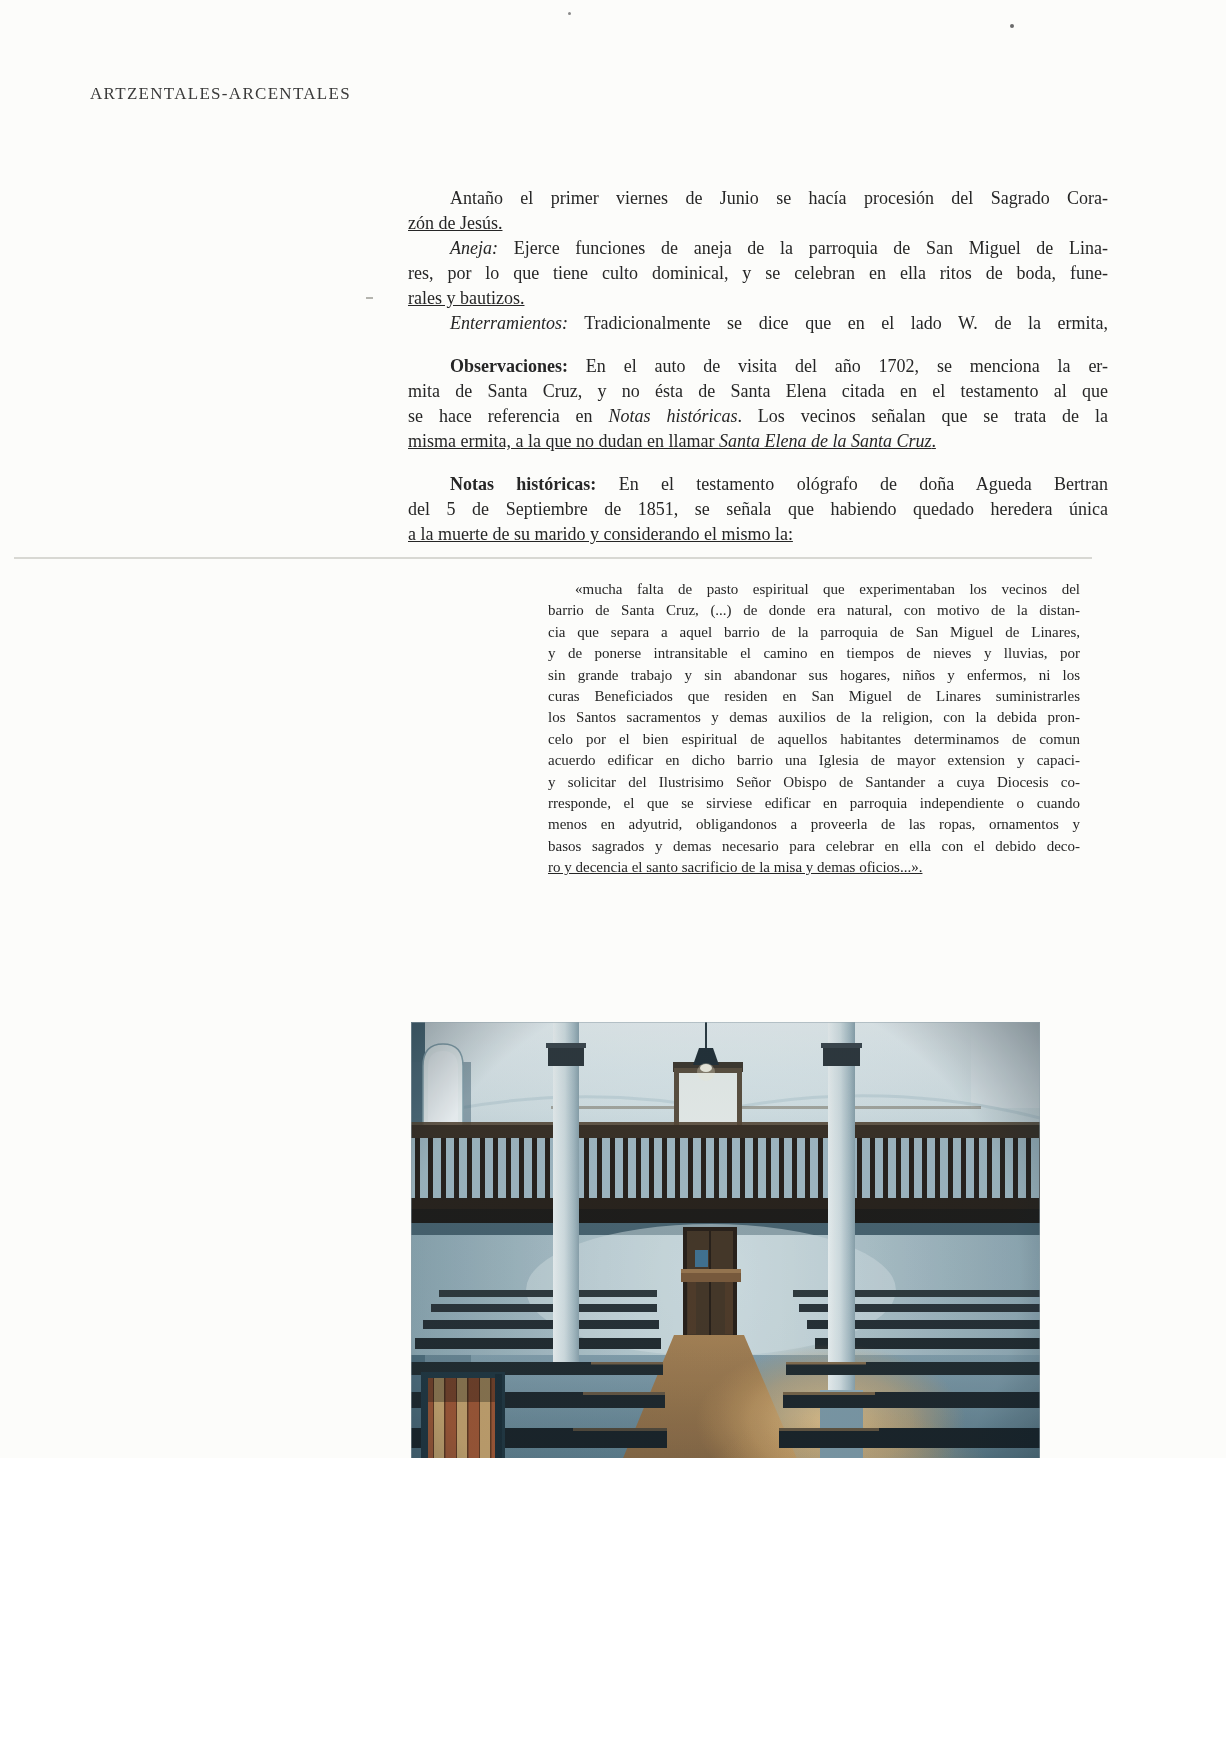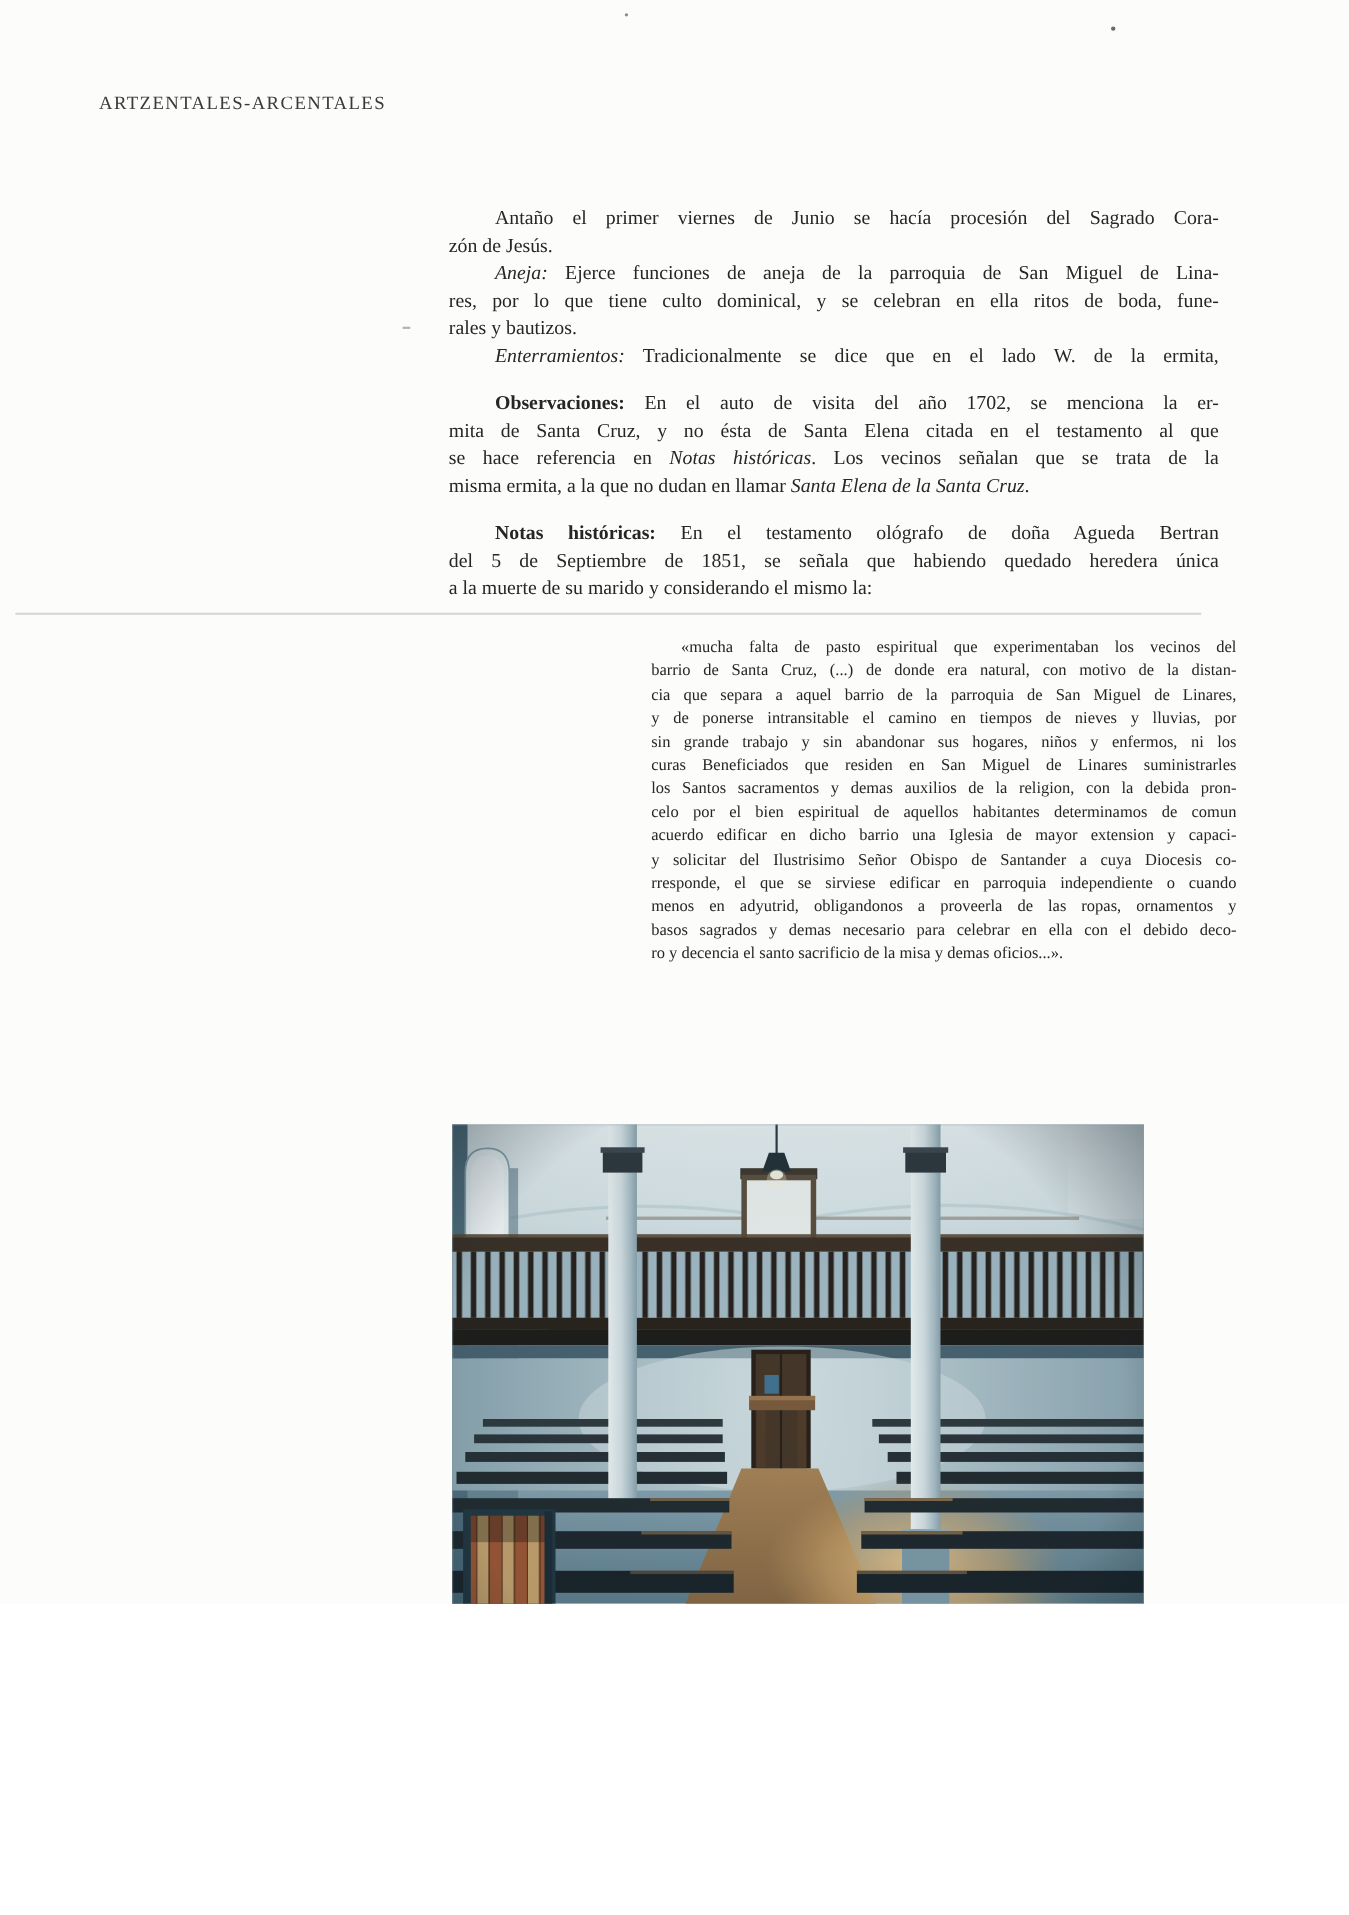--- a/index.html
+++ b/index.html
@@ -6,27 +6,27 @@
   .page{position:relative;width:1226px;height:1458px;background:#fcfcfa;
         font-family:"Liberation Serif",serif;color:#262626;overflow:hidden;}
 
   .running-header{position:absolute;left:90px;top:84px;font-size:17px;
         letter-spacing:1.3px;color:#3a3a3a;}
 
   .body-text{position:absolute;left:408px;top:186px;width:700px;
         font-size:18px;line-height:25px;}
   .para.gap{margin-top:18px;}
   .tline{text-align:justify;text-align-last:justify;height:25px;overflow:hidden;}
-  .tline.last{text-align-last:left;}
+  .tline.last{text-align-last:left;text-decoration:underline;}
   .tline.first{text-indent:42px;}
   .it{font-style:italic;}
   .bd{font-weight:bold;}
 
   .quote{position:absolute;left:548px;top:579px;width:532px;
-        font-size:15px;line-height:21.4px;margin-left:44px;}
+        font-size:15px;line-height:21.4px;}
   .quote .tline{height:21.4px;}
   .quote .tline.first{text-indent:27px;}
 
   .scan-line{position:absolute;left:14px;top:557px;width:1078px;height:2px;
         background:#d8d8d3;}
 
   .photo{position:absolute;left:411px;top:1022px;width:629px;height:598px;margin:0;}
   .photo svg{display:block;}
 
   .caption{position:absolute;left:240px;top:1589px;width:143px;text-align:right;}

